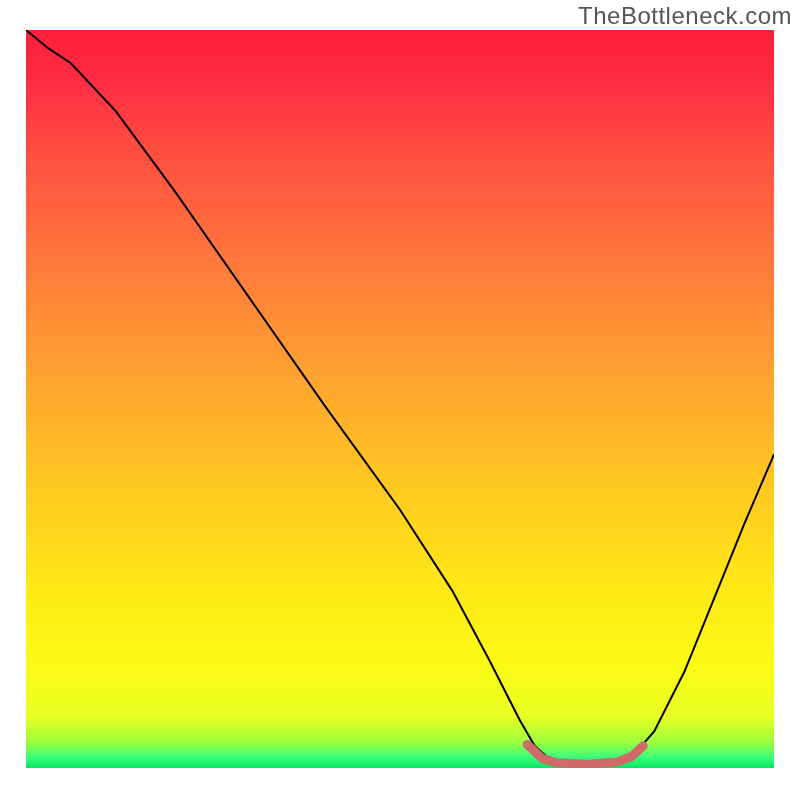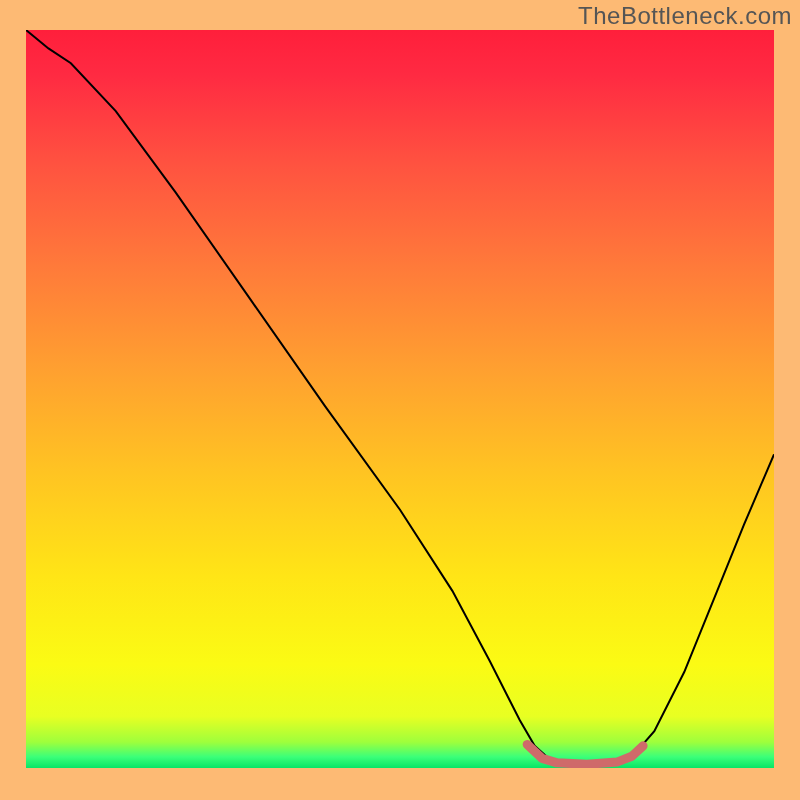--- a/index.html
+++ b/index.html
@@ -7,21 +7,21 @@
     padding: 0;
     width: 800px;
     height: 800px;
     background: #000;
     overflow: hidden;
   }
   .page {
     position: relative;
     width: 800px;
     height: 800px;
-    background: #fdba74;
+    background: #ffffff;
   }
   .watermark {
     position: absolute;
     top: 2px;
     right: 8px;
     color: #555;
     font-family: Arial, Helvetica, sans-serif;
     font-size: 24px;
     font-weight: 400;
     letter-spacing: 0.5px;

